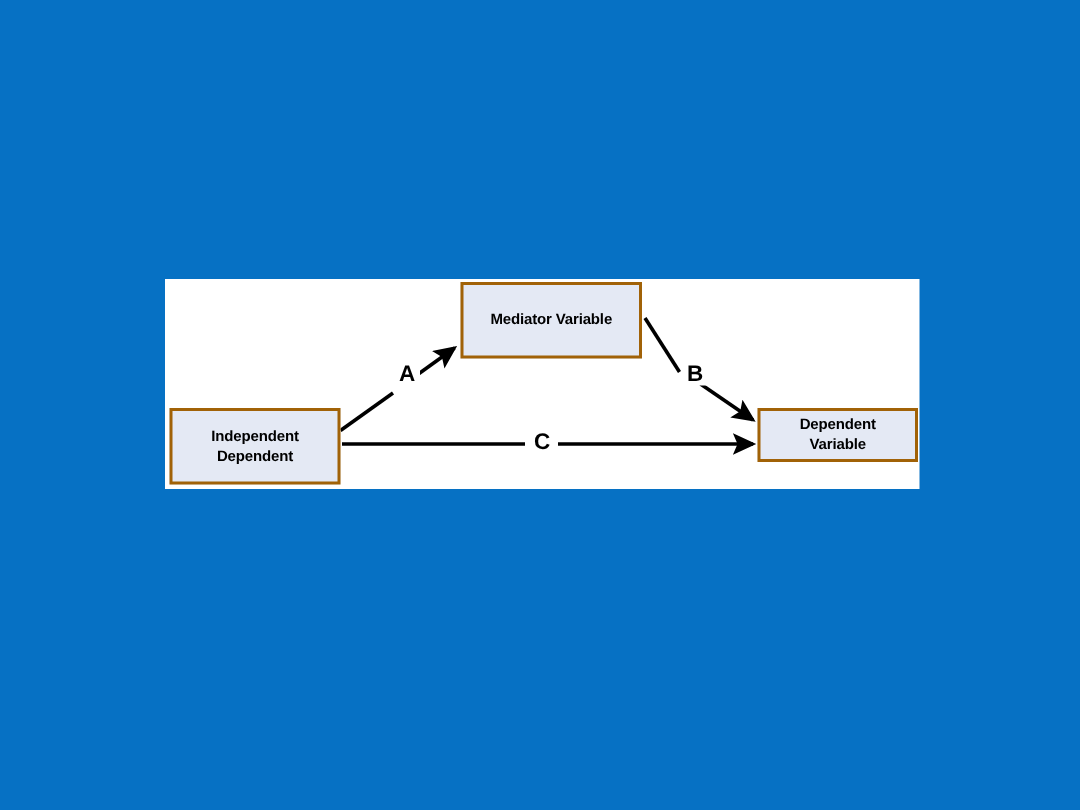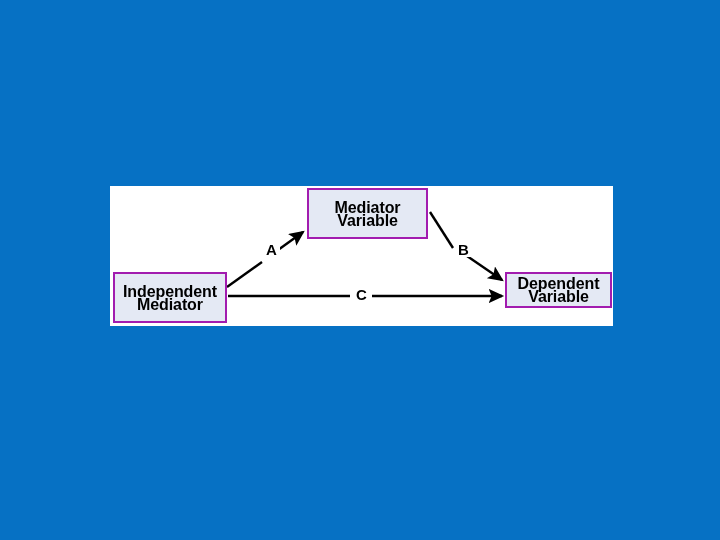--- a/index.html
+++ b/index.html
@@ -42,29 +42,29 @@
     width: 503px;
     height: 140px;
     display: block;
   }
 
   
   .node-box {
     position: absolute;
     box-sizing: border-box;
     background: #e4e9f4;
-    border: 2px solid #a21caf;
+    border: 2px solid #a16207;
     display: flex;
     align-items: center;
     justify-content: center;
     text-align: center;
     color: #000000;
     font-family: "Liberation Sans", sans-serif;
     font-weight: bold;
-    font-size: 16px;
+    font-size: 10px;
     line-height: 13px;
     letter-spacing: -0.1px;
     z-index: 3;
   }
 
   #node-mediator {
     left: 197px;
     top: 2px;
     width: 121px;
     height: 51px;
@@ -147,21 +147,21 @@
         <line x1="262" y1="110" x2="392" y2="110" stroke="#000000" stroke-width="2.4" marker-end="url(#arrowhead)"></line>
       </g>
     </svg>
 
     <div class="node-box" id="node-mediator">
       <span class="node-label">Mediator Variable</span>
     </div>
 
     <div class="node-box" id="node-independent">
       <span class="node-label">Independent
-Mediator</span>
+Dependent</span>
     </div>
 
     <div class="node-box" id="node-dependent">
       <span class="node-label">Dependent
 Variable</span>
     </div>
 
     <span class="path-label" id="path-label-a">A</span>
     <span class="path-label" id="path-label-b">B</span>
     <span class="path-label" id="path-label-c">C</span>

